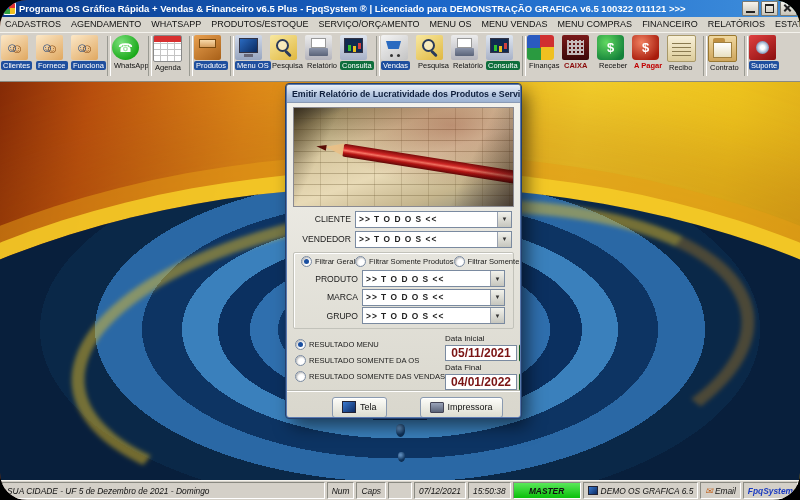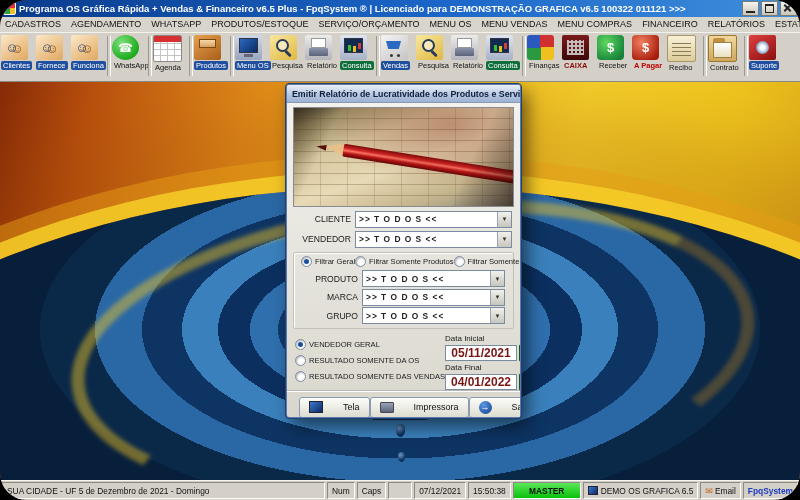--- a/index.html
+++ b/index.html
@@ -156,33 +156,33 @@
   .date-val{flex:1;background:#fff;border:1px solid #7a8aa0;font-size:12px;font-weight:bold;color:#7a1414;
     text-align:center;height:14px;line-height:14px;}
   .cal-btn{width:16px;height:16px;flex:0 0 auto;cursor:pointer;border:1px solid #0a5a1a;border-radius:2px;position:relative;
     background:linear-gradient(#6ac86a,#1a7a2a);}
   .cal-btn::before{content:"";position:absolute;inset:3px;
     background:repeating-linear-gradient(0deg,#fff 0 1px,rgba(0,0,0,0) 1px 3px),
                repeating-linear-gradient(90deg,#fff 0 1px,rgba(0,0,0,0) 1px 3px);}
 
   .dlg-buttons{margin-top:auto;display:flex;justify-content:space-between;align-items:center;
     padding:5px 12px 7px;border-top:1px solid #fff;box-shadow:0 -1px 0 #b8b8b0;flex:0 0 auto;}
-  .btn{display:flex;align-items:center;gap:20px;font-size:9px;color:#111;height:21px;padding:0 9px;cursor:pointer;
-    background:linear-gradient(#fdfdf9,#dcdcd0);border:1px solid #8a9ab0;border-radius:3px;box-shadow:inset 0 1px 0 #fff;}
+  .btn{display:flex;align-items:center;gap:4px;font-size:9px;color:#111;height:21px;padding:0 9px;cursor:pointer;
+    background:linear-gradient(#fdfdf9,#dcdcd0);border:1px solid #8a9ab0;border-radius:3px;box-shadow:inset 0 1px 0 #fff;margin-left:33px;}
   .btn-ico-tela{width:12px;height:10px;background:linear-gradient(135deg,#3a7ad0,#0c2a62);border:1px solid #223;}
   .btn-ico-printer{width:12px;height:9px;background:linear-gradient(#9aa3b8,#5a6378);border:1px solid #445;border-radius:1px;}
   .btn-ico-sair{width:13px;height:13px;border-radius:50%;background:radial-gradient(circle at 35% 30%,#5a9ae0,#103a8c);
     color:#fff;font-size:9px;line-height:13px;text-align:center;}
   .btn-ico-sair::before{content:"→";}
 
   
   .statusbar{position:absolute;left:0;right:0;bottom:0;height:17px;z-index:30;background:#d4d0c8;border-top:1px solid #f4f2ec;
     display:flex;gap:2px;padding:1px 2px;font-size:8.4px;color:#111;align-items:stretch;}
   .panel{border:1px solid;border-color:#8a8a82 #fff #fff #8a8a82;background:#d4d0c8;
-    display:flex;align-items:center;padding:0 4px;white-space:nowrap;overflow:hidden;}
+    display:flex;align-items:center;padding:0 4px;white-space:nowrap;overflow:hidden;font-style:italic;}
   .p-loc{flex:1;}
   .p-spacer{width:14px;}
   .p-master{width:58px;justify-content:center;background:linear-gradient(#5ae85a,#0ac00a);font-weight:bold;}
   .p-brand{color:#1a3ac0;font-weight:bold;}
   .sb-ico-mail::before{content:"✉";color:#c05a10;font-size:9px;margin-right:2px;}
   .sb-ico-pc{width:8px;height:7px;background:linear-gradient(135deg,#3a7ad0,#0c2a62);border:1px solid #223;margin-right:3px;flex:0 0 auto;}
 </style>
 </head>
 <body>
 
@@ -375,21 +375,21 @@
             <span>&gt;&gt; T O D O S &lt;&lt;</span>
             <span class="combo-arrow"></span>
           </div>
         </div>
       </div>
 
       <div class="bottom-block">
         <div class="results">
           <span class="radio">
             <span class="rb checked"></span>
-            <span>VENDEDOR GERAL</span>
+            <span>RESULTADO MENU</span>
           </span>
           <span class="radio">
             <span class="rb"></span>
             <span>RESULTADO SOMENTE DA OS</span>
           </span>
           <span class="radio">
             <span class="rb"></span>
             <span>RESULTADO SOMENTE DAS VENDAS</span>
           </span>
         </div>

